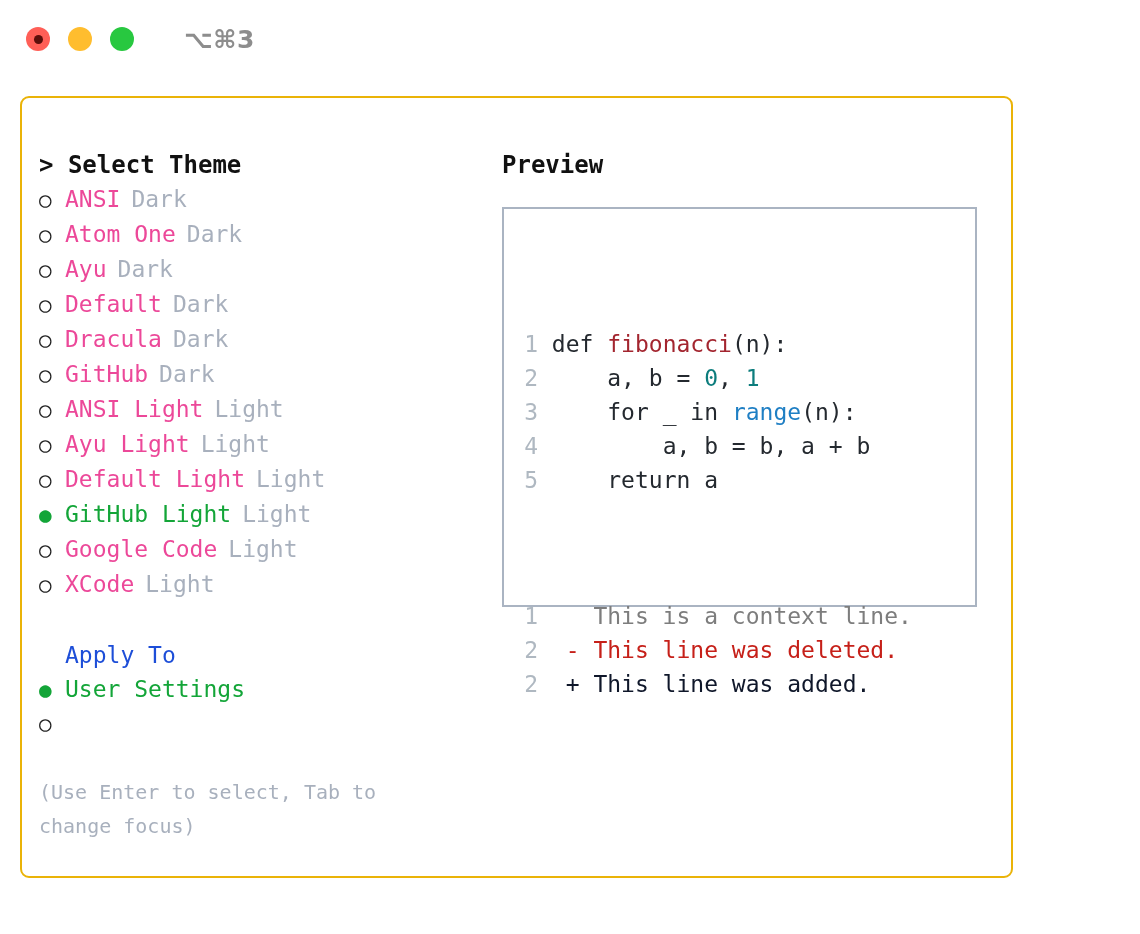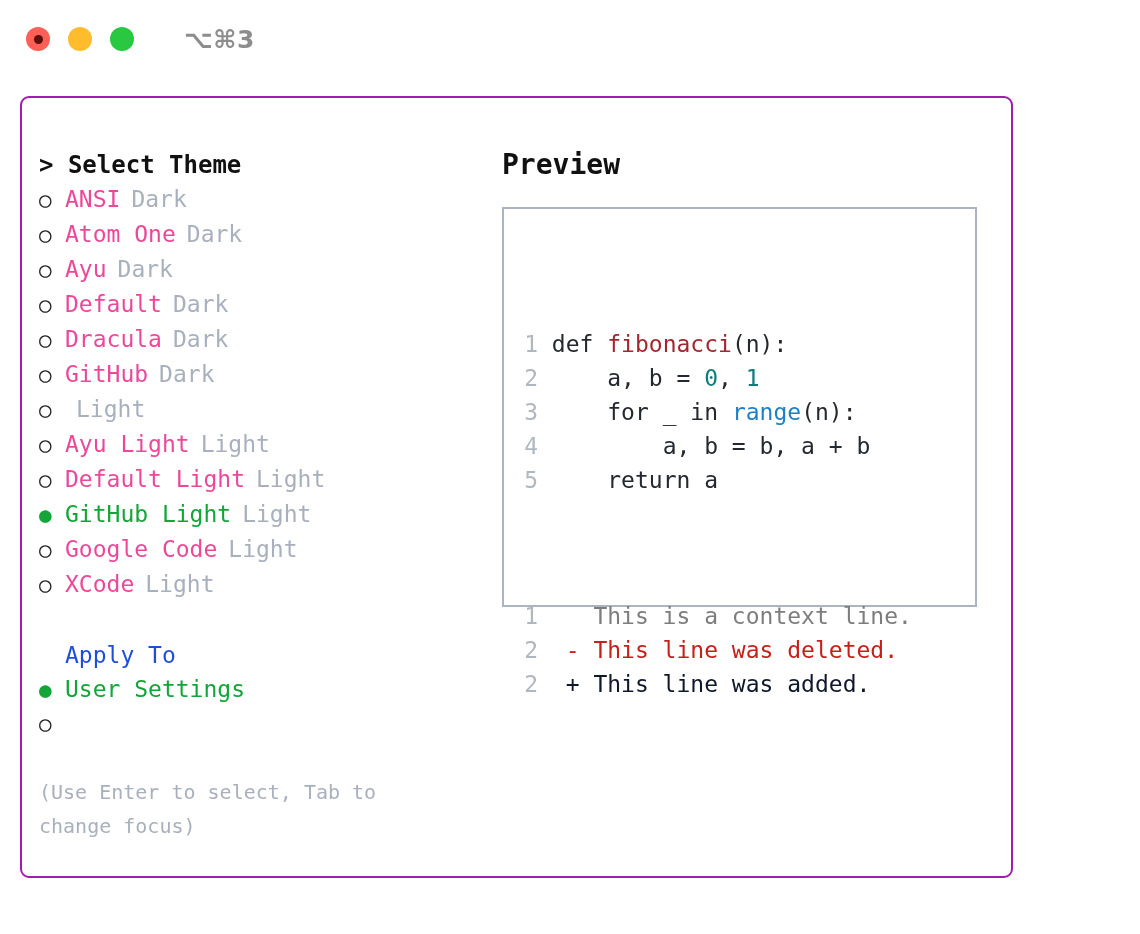--- a/index.html
+++ b/index.html
@@ -68,21 +68,21 @@
     font-family: "DejaVu Sans", "Liberation Sans", sans-serif;
   }
 
   
   .panel {
     position: absolute;
     left: 20px;
     top: 96px;
     width: 993px;
     height: 782px;
-    border: 2px solid #a21caf;
+    border: 2px solid #eab308;
     border-radius: 9px;
     background: #ffffff;
     box-sizing: border-box;
   }
 
   .columns {
     position: absolute;
     left: 0; top: 0;
     width: 100%; height: 100%;
   }
@@ -142,21 +142,21 @@
   }
 
   
   .right-col {
     position: absolute;
     left: 480px;
     top: 50px;
     width: 490px;
   }
   .preview-title {
-    font-size: 28px;
+    font-size: 24px;
     font-weight: 700;
     color: #111111;
     line-height: 34px;
     white-space: pre;
   }
   .preview-box {
     margin-top: 25px;
     width: 475px;
     height: 400px;
     border: 2px solid #aab4c2;
@@ -209,21 +209,21 @@
       <div class="left-col">
         <div class="section-title">&gt; Select Theme</div>
 
         <div class="opt-list" id="theme-options">
             <div class="opt"><span class="marker">○</span><span class="name">ANSI</span><span class="suffix">Dark</span></div>
             <div class="opt"><span class="marker">○</span><span class="name">Atom One</span><span class="suffix">Dark</span></div>
             <div class="opt"><span class="marker">○</span><span class="name">Ayu</span><span class="suffix">Dark</span></div>
             <div class="opt"><span class="marker">○</span><span class="name">Default</span><span class="suffix">Dark</span></div>
             <div class="opt"><span class="marker">○</span><span class="name">Dracula</span><span class="suffix">Dark</span></div>
             <div class="opt"><span class="marker">○</span><span class="name">GitHub</span><span class="suffix">Dark</span></div>
-            <div class="opt"><span class="marker">○</span><span class="suffix">Light</span></div>
+            <div class="opt"><span class="marker">○</span><span class="name">ANSI Light</span><span class="suffix">Light</span></div>
             <div class="opt"><span class="marker">○</span><span class="name">Ayu Light</span><span class="suffix">Light</span></div>
             <div class="opt"><span class="marker">○</span><span class="name">Default Light</span><span class="suffix">Light</span></div>
             <div class="opt selected"><span class="marker on">●</span><span class="name">GitHub Light</span><span class="suffix">Light</span></div>
             <div class="opt"><span class="marker">○</span><span class="name">Google Code</span><span class="suffix">Light</span></div>
             <div class="opt"><span class="marker">○</span><span class="name">XCode</span><span class="suffix">Light</span></div>
           </div>
 
         <div class="applyto-block">
           <div class="applyto-title">Apply To</div>
           <div id="apply-options">

